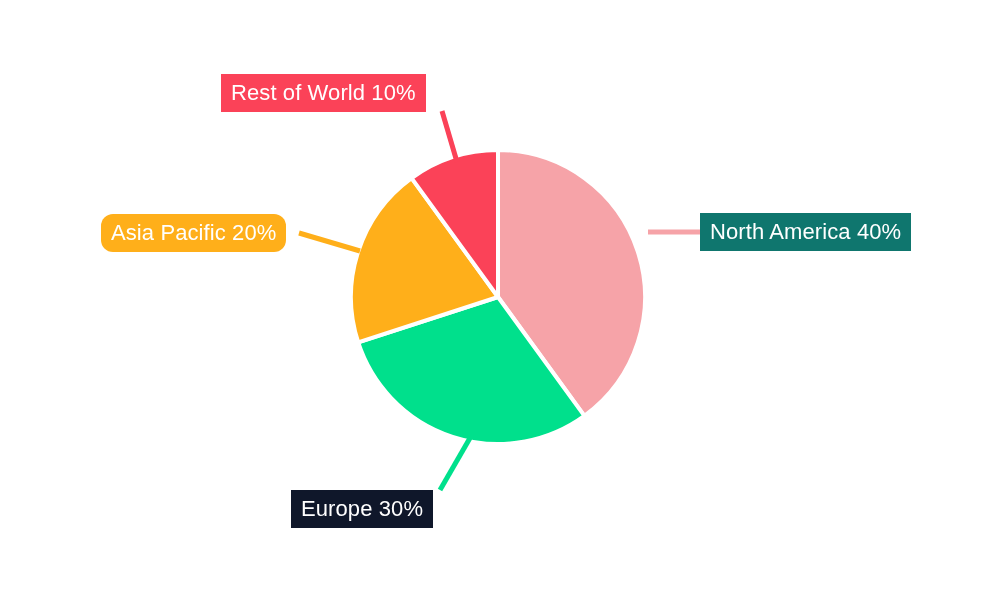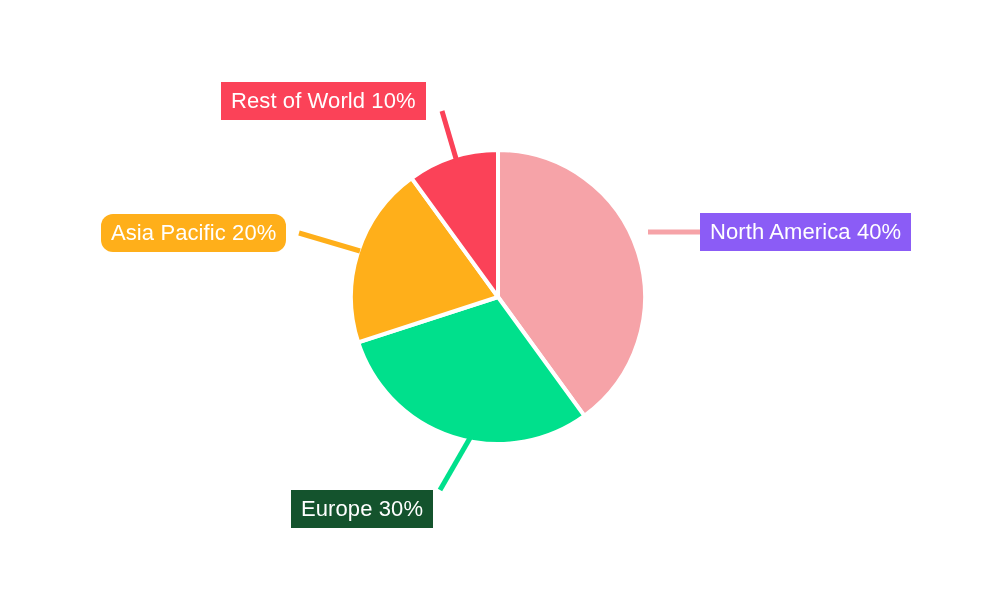--- a/index.html
+++ b/index.html
@@ -71,29 +71,29 @@
       <path d="M 498 297 L 411.59556791300645 178.07450182688274 A 147 147 0 0 1 498 150 Z" fill="#FB4258" stroke="#FFFFFF" stroke-width="4" stroke-linejoin="round"></path>
     </g>
     <g>
       <line x1="648" y1="232" x2="700" y2="232" stroke="#F6A3A8" stroke-width="5"></line>
       <line x1="440" y1="490" x2="470" y2="438" stroke="#00E08C" stroke-width="5"></line>
       <line x1="299" y1="233" x2="360" y2="251" stroke="#FFAF1A" stroke-width="5"></line>
       <line x1="442" y1="111" x2="457" y2="162" stroke="#FB4258" stroke-width="5"></line>
     </g>
   </svg>
 
-  <div class="pie-label" id="label-north-america" style="background: #8b5cf6; color: rgb(255, 255, 255);">
+  <div class="pie-label" id="label-north-america" style="background: #0f766e; color: rgb(255, 255, 255);">
     <span>North America 40%</span>
   </div>
 
-  <div class="pie-label" id="label-europe" style="background: #14532d; color: rgb(255, 255, 255);">
+  <div class="pie-label" id="label-europe" style="background: #0f172a; color: rgb(255, 255, 255);">
     <span>Europe 30%</span>
   </div>
 
   <div class="pie-label" id="label-asia-pacific" style="background: rgb(255, 175, 26); color: rgb(255, 255, 255);">
     <span>Asia Pacific 20%</span>
   </div>
 
-  <div class="pie-label" id="label-rest-of-world" style="background: rgb(251, 66, 88); color: rgb(255, 255, 255); margin-top: 8px;">
+  <div class="pie-label" id="label-rest-of-world" style="background: rgb(251, 66, 88); color: rgb(255, 255, 255);">
     <span>Rest of World 10%</span>
   </div>
 
 </div>
 
 </body></html>

